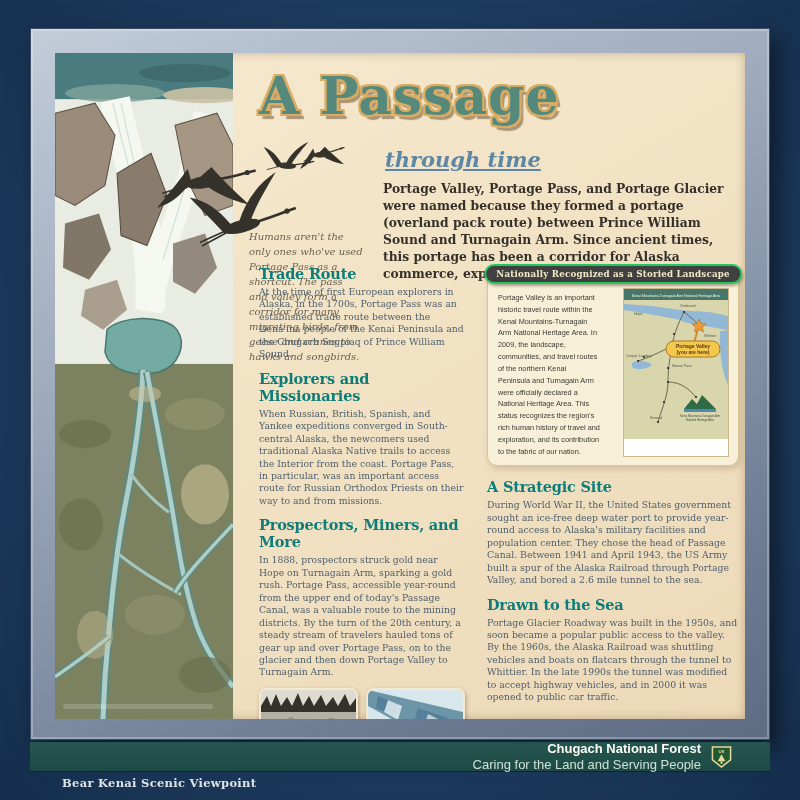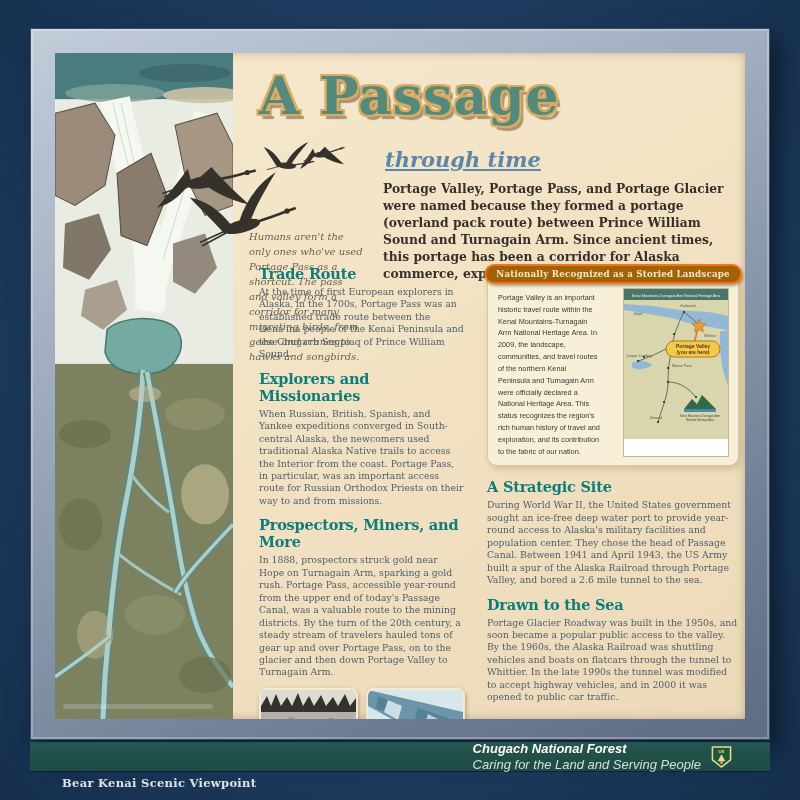--- a/index.html
+++ b/index.html
@@ -41,40 +41,40 @@
     font-size:10px;line-height:1.5;font-style:italic;color:#6b6151;}
   .columns{position:absolute;left:26px;top:212px;right:6px;bottom:0;display:flex;gap:22px;}
   .col-left{width:206px;flex:none;}
   .col-right{flex:1;min-width:0;}
   h3.sec{margin:0 0 4px 0;font-size:14.5px;letter-spacing:-.2px;color:#0e7d79;}
   p.sec-body{margin:0 0 9px 0;font-size:9.3px;line-height:1.34;color:#4e5f6d;}
   
   .heritage{position:relative;background:#f8efd8;border:1px solid #d9c79c;border-radius:10px;
     margin-top:8px;padding:14px 8px 8px 8px;box-shadow:2px 3px 6px rgba(120,90,50,.25);}
   .heritage-pill{position:absolute;left:50%;top:-10px;transform:translateX(-50%);
-    white-space:nowrap;background:#a16207;color:#f4e8c8;border:2px solid #f97316;
+    white-space:nowrap;background:#404040;color:#f4e8c8;border:2px solid #22c55e;
     border-radius:12px;padding:3px 10px;font-size:8.7px;font-weight:bold;letter-spacing:.2px;
     box-shadow:1px 2px 3px rgba(60,40,20,.4);}
   .heritage-row{display:flex;gap:7px;}
   .heritage-text{width:102px;flex:none;margin:4px 16px 0 2px;
     font-family:"Liberation Sans", sans-serif;font-size:7.3px;line-height:1.62;color:#3a3a33;}
   .heritage-map{width:104px;flex:none;border:1px solid #cbb98e;background:#fff;}
   .heritage-map svg{display:block;width:104px;height:150px;}
   
   .photos{display:flex;gap:8px;margin-top:2px;}
   .photo-fig{width:99px;margin:0;}
   .photo{width:95px;height:78px;border:2px solid #f3ead2;border-radius:8px;overflow:hidden;
     box-shadow:1px 2px 4px rgba(90,60,30,.4);}
   .photo svg{display:block;width:100%;height:100%;}
   
   .footer-band{position:absolute;left:30px;top:742px;width:740px;height:30px;
     background:linear-gradient(180deg,#25564f,#1d4a44);border-bottom:1px solid #0e2233;
     display:flex;align-items:center;justify-content:flex-end;gap:10px;
     padding-right:38px;box-sizing:border-box;z-index:1;}
-  .footer-text{text-align:left;font-family:"Liberation Sans", sans-serif;color:#fdfdf6;font-style:italic;}
+  .footer-text{text-align:right;font-family:"Liberation Sans", sans-serif;color:#fdfdf6;}
   .footer-org{font-size:13px;font-weight:bold;line-height:1;}
   .footer-tagline{font-size:13px;color:#cfe0d6;margin-top:2px;}
   .viewpoint-caption{position:absolute;left:62px;top:776px;font-size:11.5px;font-weight:bold;
     letter-spacing:.3px;color:#dfe3e6;}
   .ill-credit{position:absolute;left:8px;bottom:10px;width:150px;height:5px;
     background:rgba(255,255,255,.18);border-radius:2px;}
 </style>
 </head>
 <body>
 

